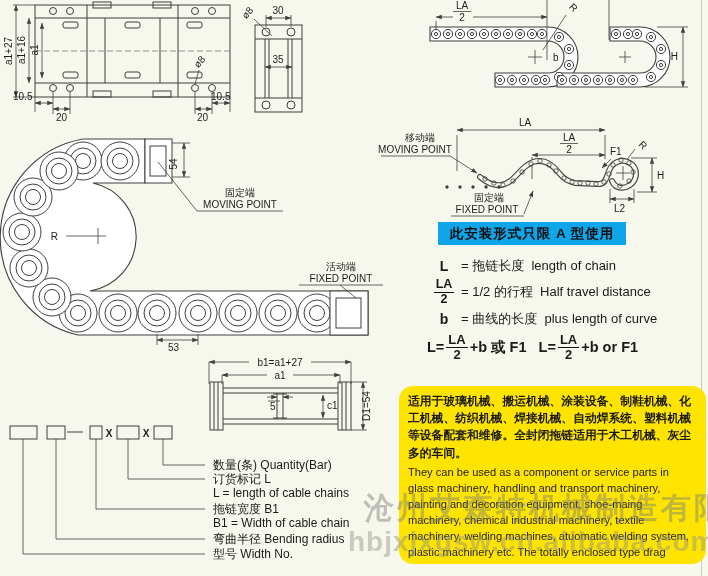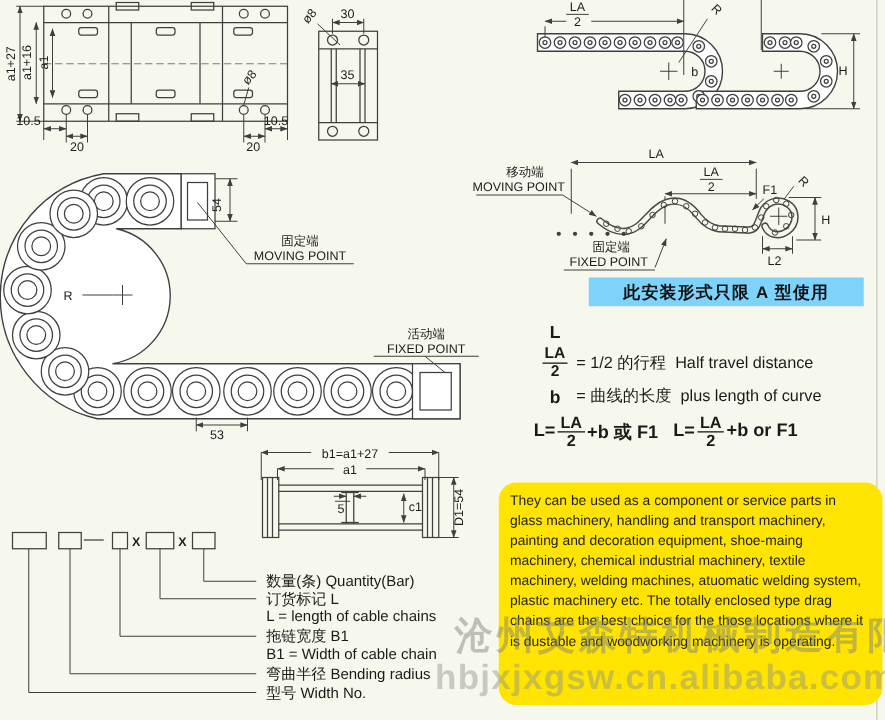--- a/index.html
+++ b/index.html
@@ -10,21 +10,21 @@
   svg text{fill:#1c1c1c;font-size:10px;font-family:"Liberation Sans","DejaVu Sans",sans-serif;}
   .ln{stroke:#3f3f3f;stroke-width:1;fill:none;}
   .lnt{stroke:#3f3f3f;stroke-width:.8;fill:none;}
   .lnw{stroke:#3f3f3f;stroke-width:1;fill:#ffffff;}
   .dim{stroke:#3f3f3f;stroke-width:.8;fill:none;}
   .dash{stroke:#6a6a6a;stroke-width:.7;stroke-dasharray:6 3;fill:none;}
   .dot{fill:#3f3f3f;stroke:none;}
   .band{fill:#ffffff;stroke:#3f3f3f;stroke-width:1.1;}
   .chain-band-outer{stroke:#4a4a4a;stroke-width:6;fill:none;stroke-linecap:round;}
   .chain-band-inner{stroke:#f7f8ed;stroke-width:3.6;fill:none;stroke-linecap:round;}
-  .note-bar{position:absolute;left:471px;top:222px;width:220px;height:23px;background:#7dd3fc;
+  .note-bar{position:absolute;left:438px;top:222px;width:188px;height:23px;background:#0ea5e9;
             color:#111;font-weight:700;font-size:13.5px;display:flex;align-items:center;
             justify-content:center;letter-spacing:1px;white-space:nowrap;}
   .formulas{position:absolute;left:427px;top:257px;}
   .frow{display:flex;align-items:center;margin-bottom:3px;font-size:13px;}
   .fsym{min-width:34px;display:flex;justify-content:center;font-size:14px;font-weight:600;}
   .ftxt{white-space:pre;}
   .frac{display:inline-flex;flex-direction:column;align-items:center;line-height:1.1;font-size:12.5px;}
   .frac .fn{border-bottom:1.4px solid #111;padding:0 2px;}
   .ffinal{display:flex;align-items:center;font-weight:700;font-size:14.5px;margin-top:5px;white-space:pre;}
   .ffinal .frac{font-size:13px;margin:0 2px;}
@@ -324,20 +324,21 @@
       <line x1="235" y1="84" x2="259" y2="84" class="dim" marker-start="url(#arw)" marker-end="url(#arw)"></line>
       <text x="239" y="97" font-size="10">L2</text>
     </g>
   </svg>
 
   <div class="note-bar">此安装形式只限 A 型使用</div>
 
   <div class="formulas">
     <div class="frow">
       <span class="fsym">L</span>
+      <span class="ftxt">= 拖链长度  length of chain</span>
     </div>
     <div class="frow">
       <span class="fsym">
         <span class="frac">
           <span class="fn">LA</span>
           <span>2</span>
         </span>
       </span>
       <span class="ftxt">= 1/2 的行程  Half travel distance</span>
     </div>
@@ -428,20 +429,21 @@
 
   <div class="om-label" style="top:457px">数量(条) Quantity(Bar)</div>
   <div class="om-label" style="top:471px">订货标记 L</div>
   <div class="om-label" style="top:486px">L = length of cable chains</div>
   <div class="om-label" style="top:501px">拖链宽度 B1</div>
   <div class="om-label" style="top:516px">B1 = Width of cable chain</div>
   <div class="om-label" style="top:531px">弯曲半径 Bending radius</div>
   <div class="om-label" style="top:546px">型号 Width No.</div>
 
   <div class="desc">
+    <p class="desc-cn">适用于玻璃机械、搬运机械、涂装设备、制鞋机械、化工机械、纺织机械、焊接机械、自动焊系统、塑料机械等设备配套和维修。全封闭拖链适用于木工机械、灰尘多的车间。</p>
     <p class="desc-en">They can be used as a component or service parts in glass machinery, handling and transport machinery, painting and decoration equipment, shoe-maing machinery, chemical industrial machinery, textile machinery, welding machines, atuomatic welding system, plastic machinery etc. The totally enclosed type drag chains are the best choice for the those locations where it is dustable and woodworking machinery is operating.</p>
   </div>
 
   <div class="wm wm-company">沧州艾森特机械制造有限公司</div>
   <div class="wm wm-url">hbjxjxgsw.cn.alibaba.com</div>
 
   <div class="right-border"></div>
 </div>
 
 </body></html>

